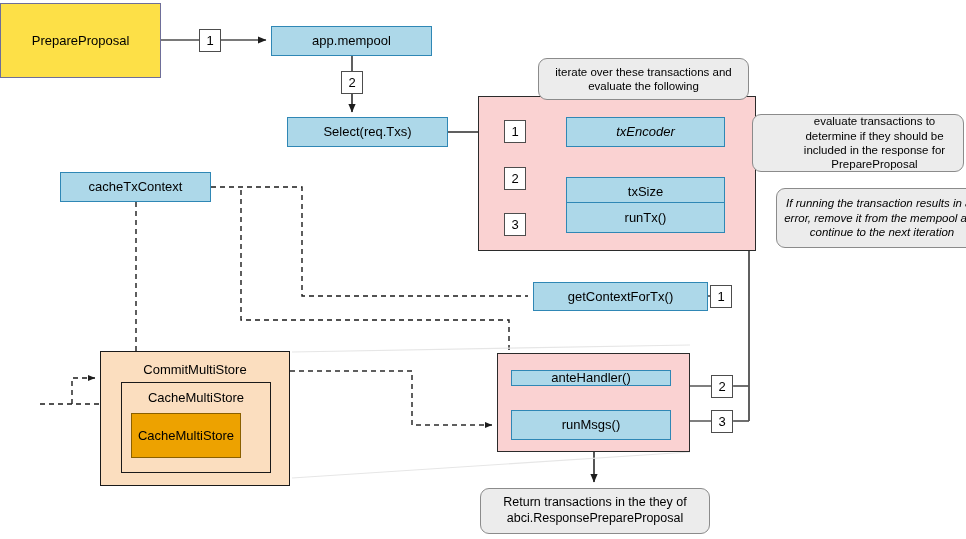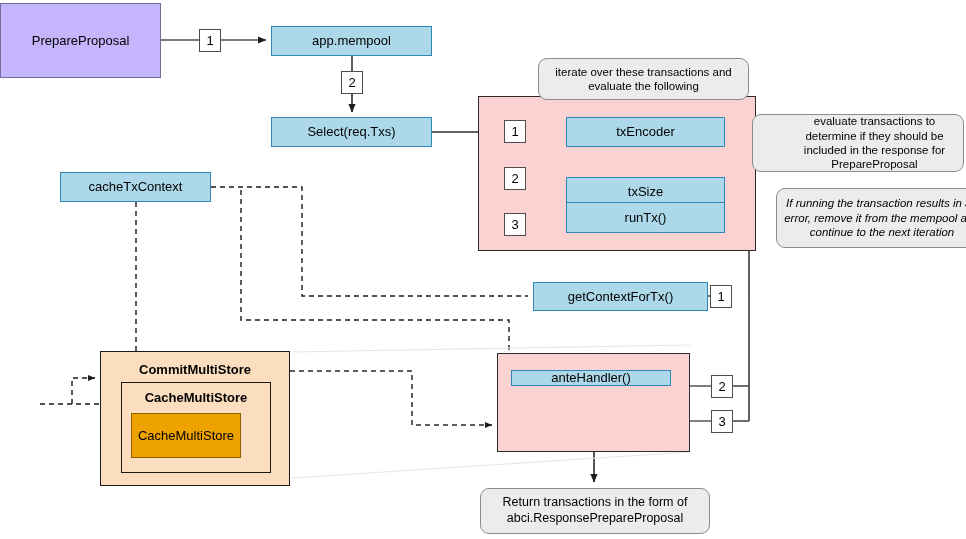--- a/index.html
+++ b/index.html
@@ -3,26 +3,26 @@
 <meta charset="utf-8">
 <style>
   html,body{margin:0;padding:0;background:#ffffff;}
   body{width:966px;height:539px;position:relative;overflow:hidden;
        font-family:"Liberation Sans",sans-serif;color:#000;}
   #canvas{position:absolute;left:0;top:0;width:966px;height:539px;}
   svg.wires{position:absolute;left:0;top:0;width:966px;height:539px;pointer-events:none;}
   .node{position:absolute;box-sizing:border-box;display:flex;align-items:center;
         justify-content:center;text-align:center;line-height:1.18;}
   .blue{background:#ADD8E9;border:1.4px solid #2F87B5;font-size:13px;}
-  .purple{background:#c4b5fd;border:1.4px solid #6E6E99;font-size:13px;}
+  .purple{background:#fde047;border:1.4px solid #6E6E99;font-size:13px;}
   .pinkgroup{background:#FAD2D2;border:1.5px solid #2b2b2b;}
   .peach{background:#FBDEBF;border:1.5px solid #1a1a1a;}
   .peach2{background:#FBDEBF;border:1.4px solid #1a1a1a;}
   .orange{background:#EDA200;border:1.4px solid #8a6000;font-size:13px;}
-  .grouplabel{position:absolute;width:100%;text-align:center;font-size:13px;font-weight:bold;}
+  .grouplabel{position:absolute;width:100%;text-align:center;font-size:13px;}
   .note{background:#ECECEC;border:1.2px solid #8b8b8b;border-radius:9px;
         font-size:11.5px;padding:4px 7px;box-sizing:border-box;
         display:flex;align-items:center;justify-content:center;text-align:center;
         line-height:1.25;position:absolute;}
   .badge{position:absolute;background:#ffffff;border:1.4px solid #4d4d4d;
          font-size:13px;display:flex;align-items:center;justify-content:center;
          width:22px;height:23px;box-sizing:border-box;}
   .rounded{border-radius:9px;}
 </style>
 </head>
@@ -95,21 +95,21 @@
   </div>
 
   <div class="node blue" style="left:271px;top:26px;width:161px;height:30px;">
     <span>app.mempool</span>
   </div>
 
   <div class="badge" style="left:341px;top:71px;">
     <span>2</span>
   </div>
 
-  <div class="node blue" style="left:271px;top:117px;width:161px;height:30px;">
+  <div class="node blue" style="left:287px;top:117px;width:161px;height:30px;">
     <span>Select(req.Txs)</span>
   </div>
 
   <div class="node blue" style="left:60px;top:172px;width:151px;height:30px;">
     <span>cacheTxContext</span>
   </div>
 
   <div class="node pinkgroup" style="left:478px;top:96px;width:278px;height:155px;"></div>
 
   <div class="note rounded" style="left:538px;top:58px;width:211px;height:42px;">
@@ -119,21 +119,21 @@
   <div class="badge" style="left:504px;top:120px;">
     <span>1</span>
   </div>
   <div class="badge" style="left:504px;top:167px;">
     <span>2</span>
   </div>
   <div class="badge" style="left:504px;top:213px;">
     <span>3</span>
   </div>
 
-  <div class="node blue" style="left:566px;top:117px;width:159px;height:30px;">
+  <div class="node blue" style="left:566px;top:117px;width:159px;height:30px;font-style:italic;">
     <span>txEncoder</span>
   </div>
   <div class="node blue" style="left:566px;top:177px;width:159px;height:30px;">
     <span>txSize</span>
   </div>
   <div class="node blue" style="left:566px;top:202px;width:159px;height:31px;">
     <span>runTx()</span>
   </div>
 
   <div class="note rounded" style="left:752px;top:114px;width:212px;height:58px;padding-left:40px;">
@@ -163,25 +163,28 @@
 
   <div class="node orange" style="left:131px;top:413px;width:110px;height:45px;">
     <span>CacheMultiStore</span>
   </div>
 
   <div class="node pinkgroup" style="left:497px;top:353px;width:193px;height:99px;"></div>
 
   <div class="node blue" style="left:511px;top:370px;width:160px;height:16px;">
     <span>anteHandler()</span>
   </div>
+  <div class="node blue" style="left:511px;top:410px;width:160px;height:30px;">
+    <span>runMsgs()</span>
+  </div>
 
   <div class="badge" style="left:711px;top:375px;">
     <span>2</span>
   </div>
   <div class="badge" style="left:711px;top:410px;">
     <span>3</span>
   </div>
 
   <div class="note rounded" style="left:480px;top:488px;width:230px;height:46px;font-size:12.5px;">
-    <span>Return transactions in the form of abci.ResponsePrepareProposal</span>
+    <span>Return transactions in the they of abci.ResponsePrepareProposal</span>
   </div>
 
 </div>
 
 </body></html>

